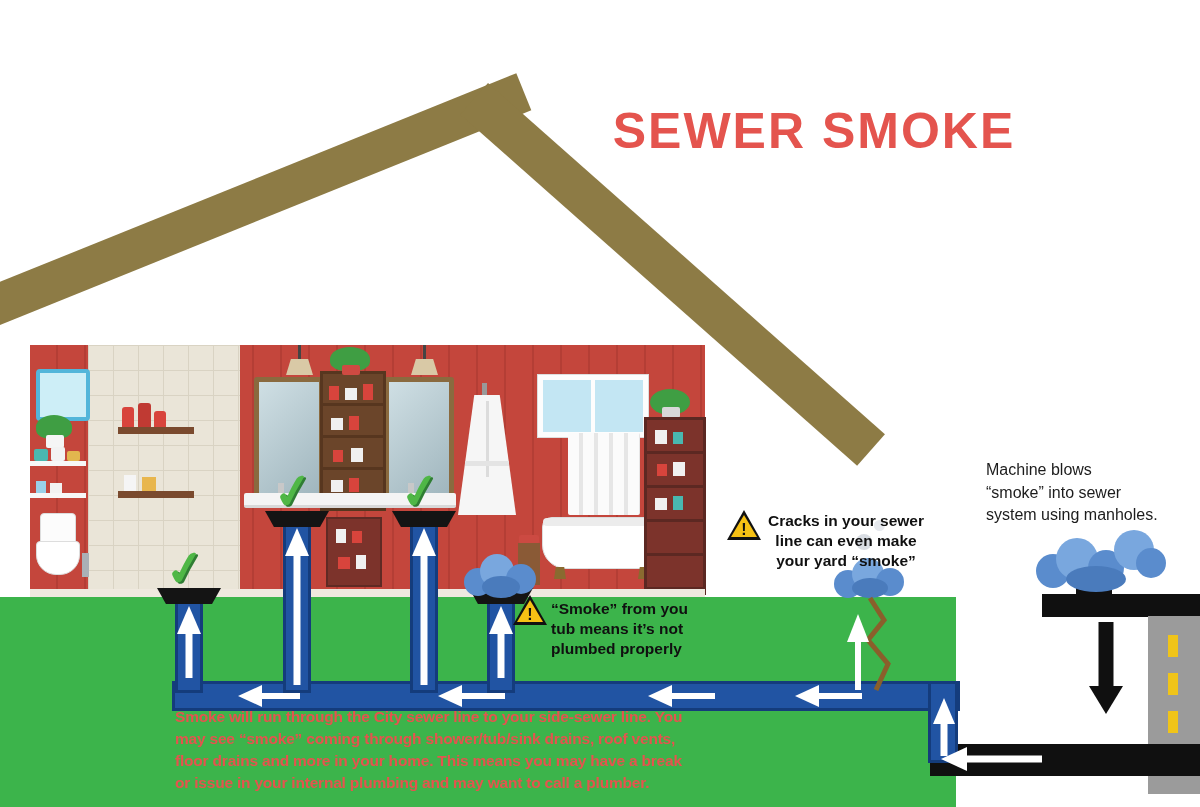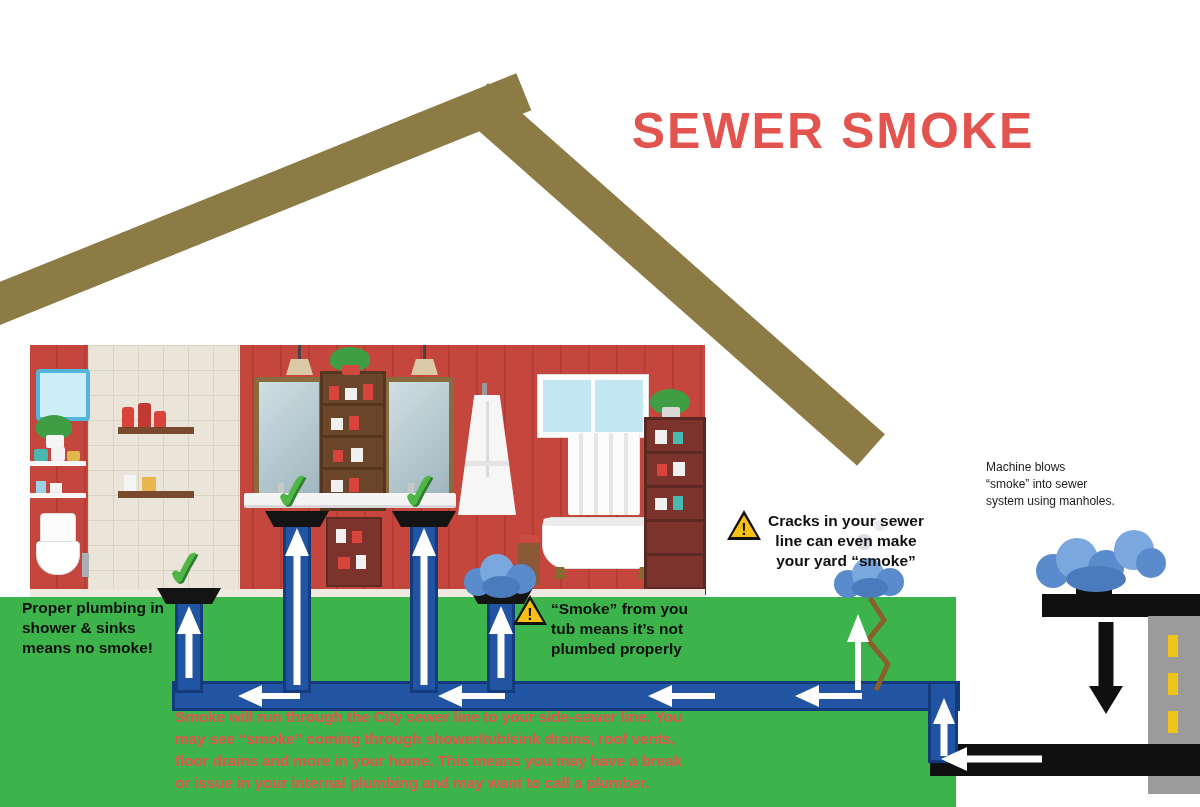--- a/index.html
+++ b/index.html
@@ -21,23 +21,23 @@
   
   .cloud{position:absolute;z-index:5;}
   .puff{position:absolute;border-radius:50%;}
   
   .blackbar{position:absolute;background:#101010;z-index:2;}
   .road{position:absolute;left:1148px;top:616px;width:52px;height:178px;background:#9b9b9b;z-index:2;}
   .dash{position:absolute;width:10px;height:22px;background:#f0c419;z-index:2;}
   
   .note{position:absolute;z-index:7;font-weight:bold;font-size:15.5px;line-height:1.3;
         color:#101010;white-space:pre-line;}
-  .title{position:absolute;left:598px;top:103px;width:470px;text-align:center;z-index:7;
+  .title{position:absolute;left:579px;top:103px;width:470px;text-align:center;z-index:7;
          color:#e4544e;font-weight:bold;font-size:50px;line-height:1.14;letter-spacing:2px;}
-  .machine{position:absolute;z-index:7;font-size:12px;line-height:1.42;color:#1c1c1c;white-space:pre-line;}
+  .machine{position:absolute;z-index:7;font-size:16px;line-height:1.42;color:#1c1c1c;white-space:pre-line;}
   .bottomtext{position:absolute;left:175px;top:706px;z-index:7;color:#e4544e;font-weight:bold;
               font-size:15.5px;line-height:1.42;white-space:pre;letter-spacing:-0.2px;}
   
   .warn{position:absolute;z-index:7;width:34px;height:30px;background:#111;
         clip-path:polygon(50% 0,100% 100%,0 100%);}
   .warn::before{content:"";position:absolute;left:4px;right:4px;top:5px;bottom:3px;background:#f6c114;
         clip-path:polygon(50% 0,100% 100%,0 100%);}
   .warn-mark{position:absolute;left:0;right:0;bottom:1px;text-align:center;z-index:1;
         font-weight:bold;font-size:16px;color:#111;}
   svg.overlay{position:absolute;left:0;top:0;z-index:6;}
@@ -248,23 +248,20 @@
     </g>
   </svg>
 
   <div class="warn" style="left:513px;top:595px;">
     <span class="warn-mark">!</span>
   </div>
   <div class="warn" style="left:727px;top:510px;">
     <span class="warn-mark">!</span>
   </div>
 
-  <div class="note" style="left:22px;top:598px;">Proper plumbing in
-shower &amp; sinks
-means no smoke!</div>
   <div class="note" style="left:551px;top:599px;">“Smoke” from you
 tub means it’s not
 plumbed properly</div>
   <div class="note" style="left:757px;top:511px;width:178px;text-align:center;">Cracks in your sewer
 line can even make
 your yard “smoke”</div>
   <div class="machine" style="left:986px;top:459px;">Machine blows
 “smoke” into sewer
 system using manholes.</div>
   <div class="bottomtext">Smoke will run through the City sewer line to your side-sewer line. You

